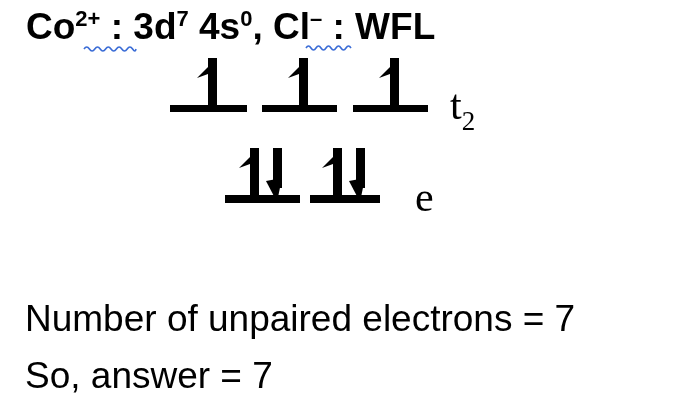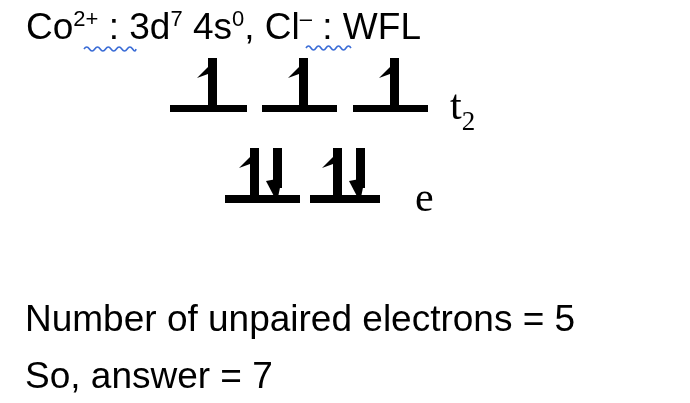--- a/index.html
+++ b/index.html
@@ -34,21 +34,21 @@
   .caret {
     display:inline-block; width:3px; height:45px; background:#000;
     vertical-align:-9px; margin-left:3px;
   }
 </style>
 </head>
 <body>
 
 <div class="canvas">
 
-  <div class="textline" style="left:26px; top:5px;"><span>Co</span><span class="sup">2+</span><span> : 3d</span><span class="sup">7</span><span> 4s</span><span class="sup">0</span><span>, Cl</span><span class="sup">–</span><span> : WFL</span></div>
+  <div class="textline" style="left:26px; top:5px;font-weight:bold;"><span>Co</span><span class="sup">2+</span><span> : 3d</span><span class="sup">7</span><span> 4s</span><span class="sup">0</span><span>, Cl</span><span class="sup">–</span><span> : WFL</span></div>
 
   <svg class="squiggle-svg" style="left:83px; top:44px;" width="54" height="8" viewBox="0 0 54 8">
     <path d="M1,5 Q3.7,1 6.4,5 T11.8,5 T17.2,5 T22.6,5 T28,5 T33.4,5 T38.8,5 T44.2,5 T49.6,5 T53,5" fill="none" stroke-width="1.6" stroke="#3a6cd6"></path>
   </svg>
   <svg class="squiggle-svg" style="left:305px; top:43px;" width="48" height="8" viewBox="0 0 48 8">
     <path d="M1,5 Q3.5,1 6,5 T11,5 T16,5 T21,5 T26,5 T31,5 T36,5 T41,5 T46,5" fill="none" stroke-width="1.6" stroke="#3a6cd6"></path>
   </svg>
 
   <div class="orbital t2-orb" style="left:170px; top:58px; width:77px;">
     <div class="bar"></div>
@@ -105,16 +105,16 @@
           <polygon points="7,0 16,0 16,40 7,40" fill="#000000"></polygon>
           <polygon points="0,33 16,30 11,54" fill="#000000"></polygon>
         </svg>
       </div>
   </div>
   <div class="orb-label" style="left:415px; top:176px;">
     <span>e</span><span class="lbl-sub"></span>
   </div>
 
 
-  <div class="textline" style="left:25px; top:297px;">Number of unpaired electrons = 5</div>
+  <div class="textline" style="left:25px; top:297px;">Number of unpaired electrons = 7</div>
   <div class="textline" style="left:25px; top:354px;text-align:center;">So, answer = 7</div>
 
 </div>
 
 </body></html>

